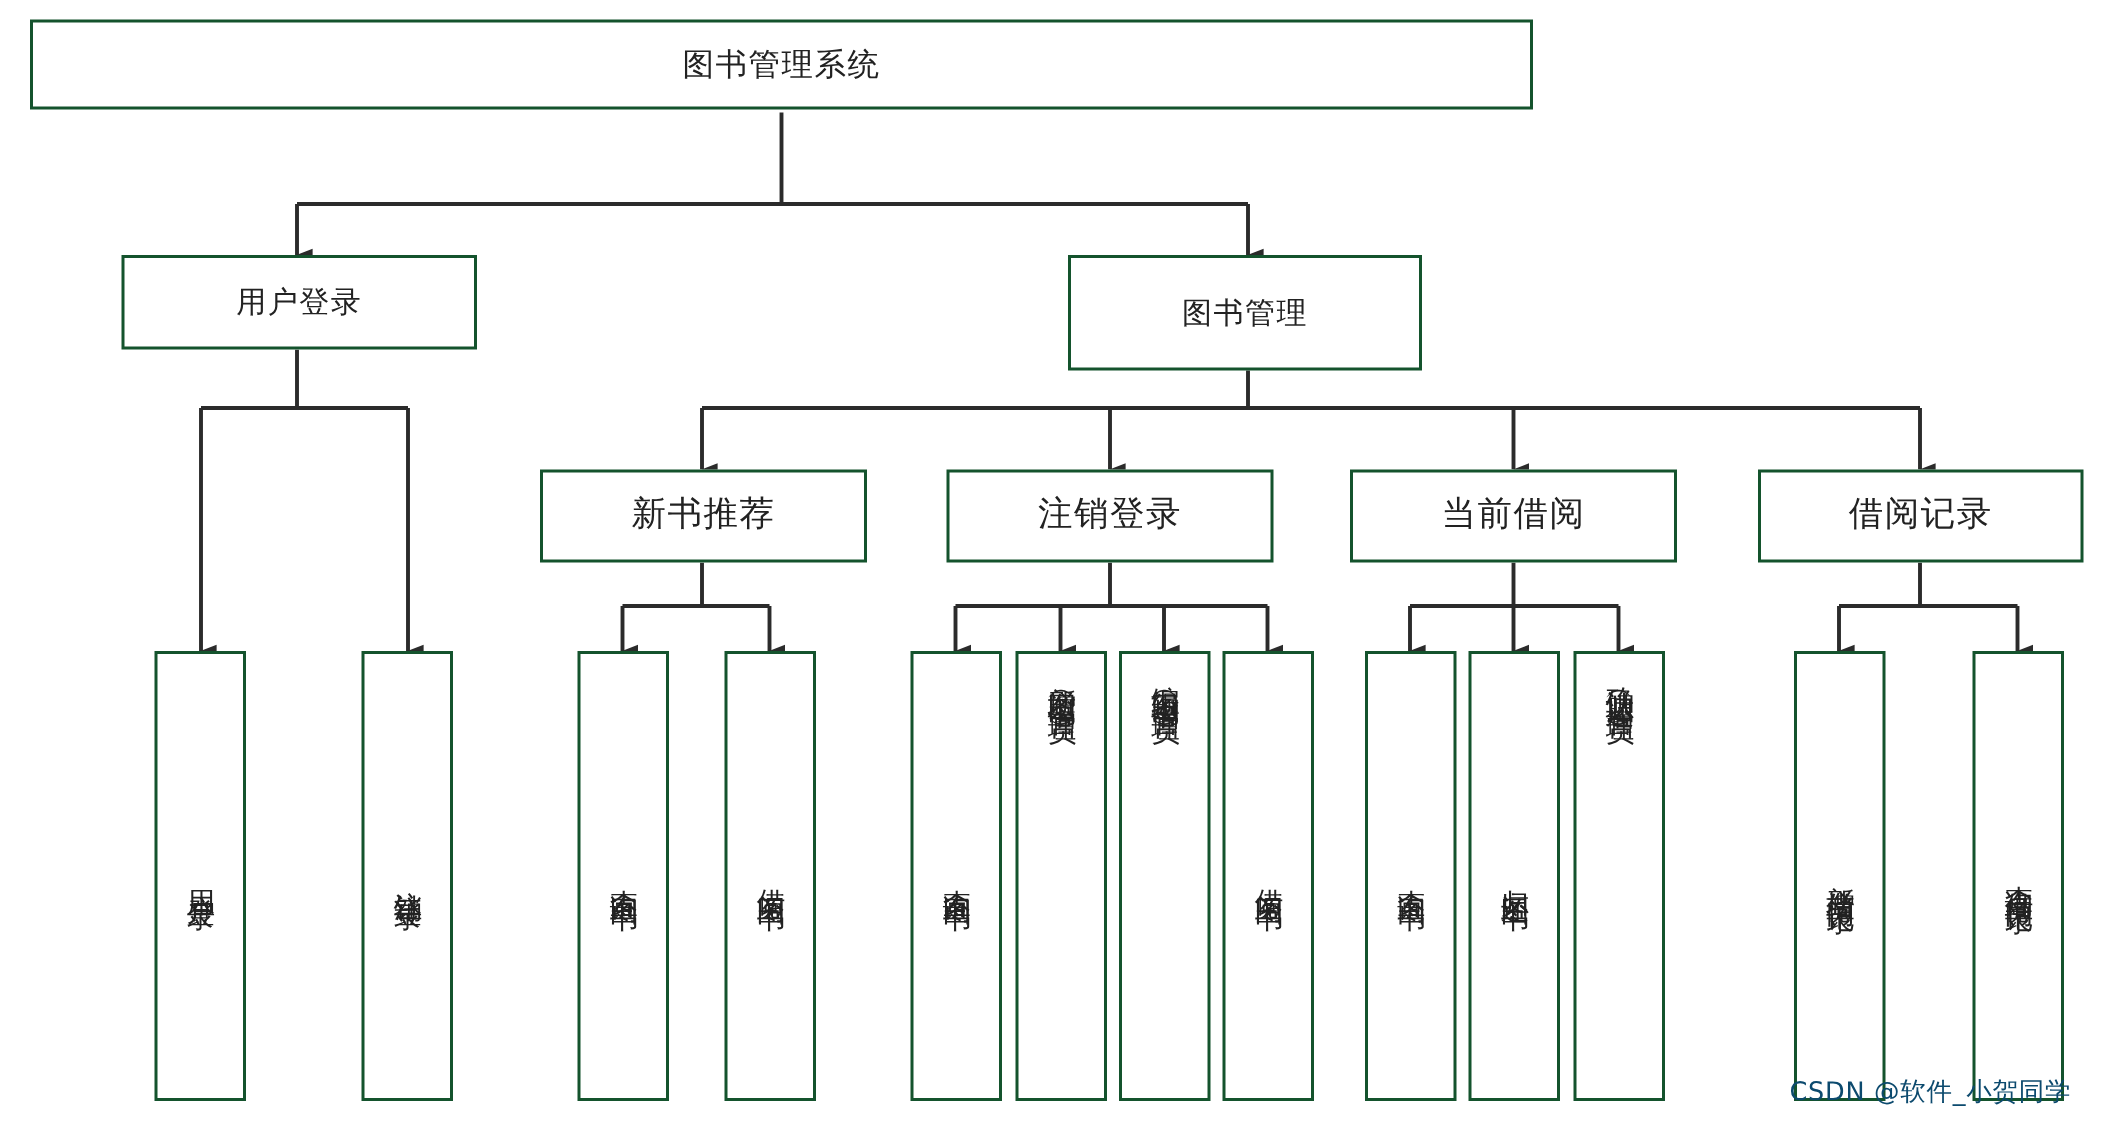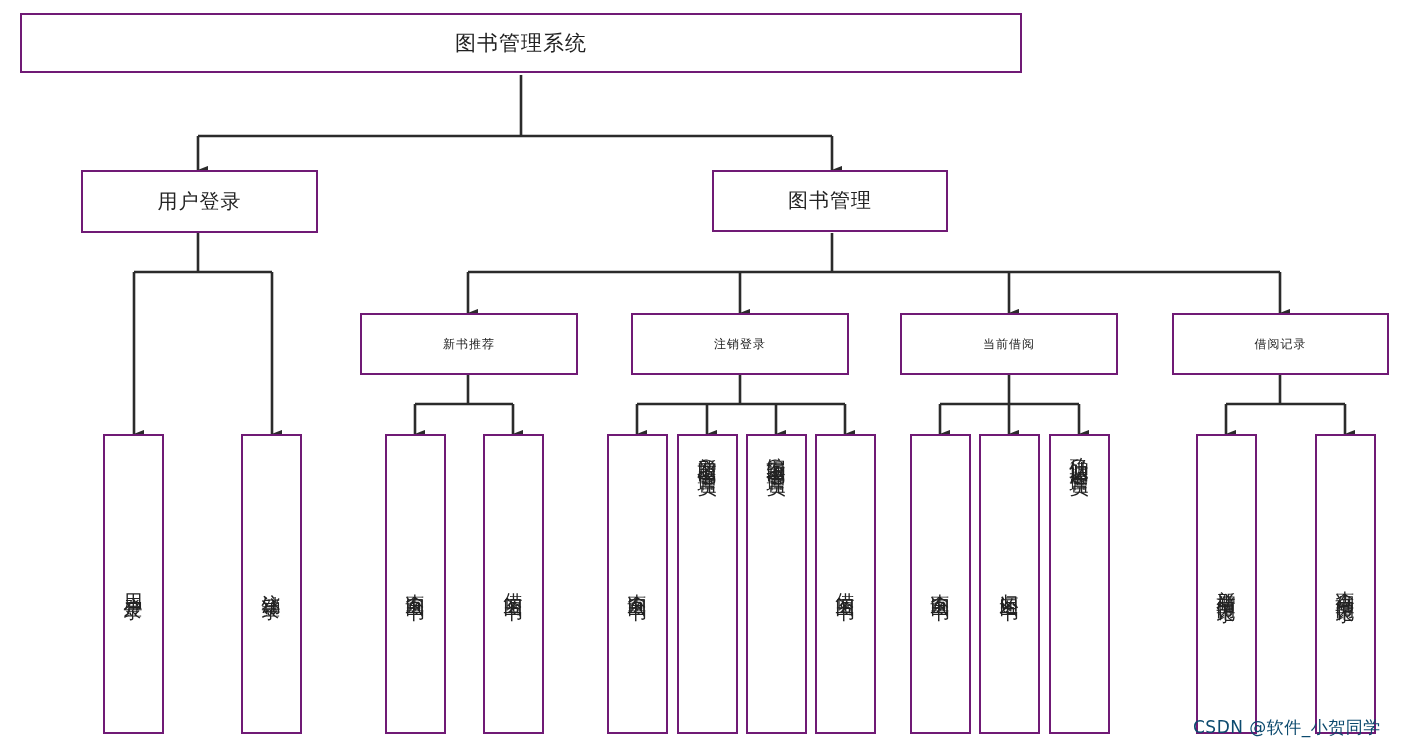--- a/index.html
+++ b/index.html
@@ -22,36 +22,36 @@
     position: absolute;
     left: 0;
     top: 0;
     width: 1405px;
     height: 747px;
     pointer-events: none;
   }
   .node {
     position: absolute;
     box-sizing: border-box;
-    border: 2px solid #701a75;
+    border: 2px solid #14532d;
     background: #ffffff;
     display: flex;
     align-items: center;
     justify-content: center;
     color: #222222;
     line-height: 1.18;
   }
   .node.root {
     font-size: 21px;
   }
   .node.level2 {
     font-size: 20px;
   }
   .node.level3 {
-    font-size: 12px;
+    font-size: 23px;
   }
   .node.leaf {
     font-size: 19px;
     align-items: flex-start;
     justify-content: center;
     padding-top: 6px;
   }
   .node.leaf.center-v {
     align-items: center;
     padding-top: 0;
@@ -132,21 +132,21 @@
     </g>
   </svg>
 
   <div class="node root" style="left:20px; top:13px; width:1002px; height:60px;">
     <span class="hlabel">图书管理系统</span>
   </div>
 
   <div class="node level2" style="left:81px; top:170px; width:237px; height:63px;">
     <span class="hlabel">用户登录</span>
   </div>
-  <div class="node level2" style="left:712px; top:170px; width:236px; height:62px;">
+  <div class="node level2" style="left:712px; top:170px; width:236px; height:77px;">
     <span class="hlabel">图书管理</span>
   </div>
 
   <div class="node level3" style="left:360px; top:313px; width:218px; height:62px;">
     <span class="hlabel">新书推荐</span>
   </div>
   <div class="node level3" style="left:631px; top:313px; width:218px; height:62px;">
     <span class="hlabel">注销登录</span>
   </div>
   <div class="node level3" style="left:1172px; top:313px; width:217px; height:62px;">

